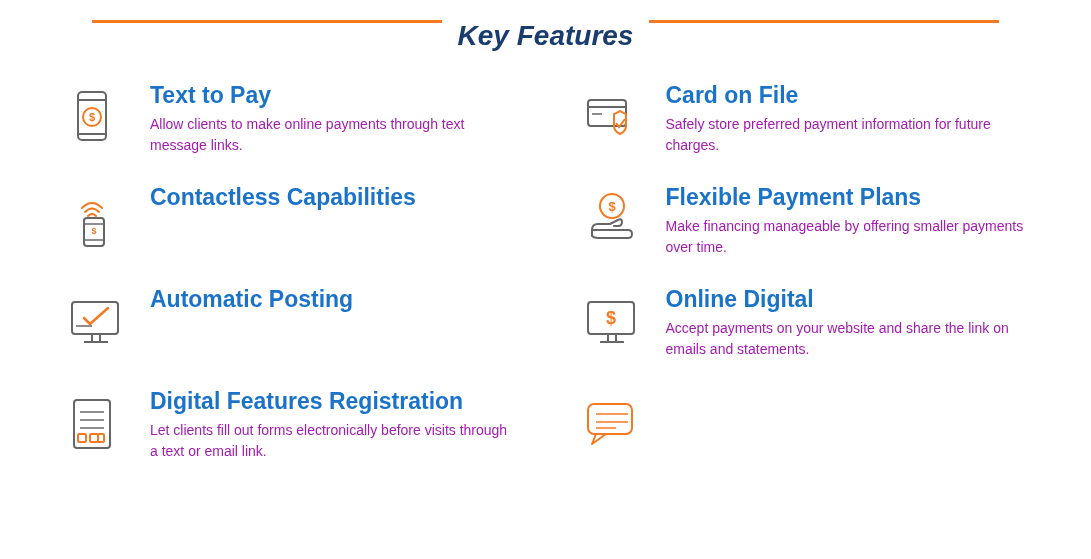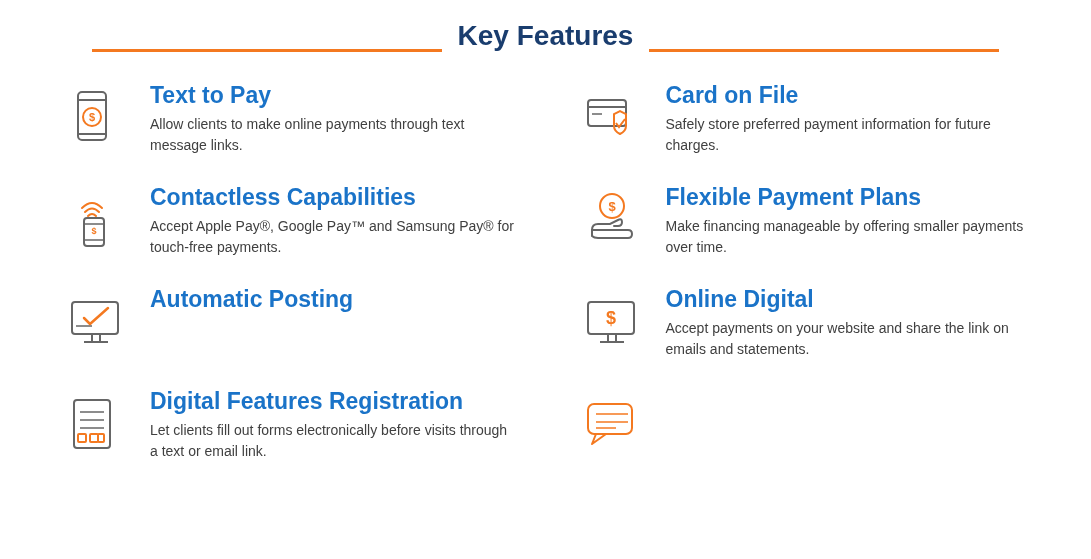--- a/index.html
+++ b/index.html
@@ -7,24 +7,25 @@
       font-family: Arial, sans-serif;
       background: #fff;
       width: 1091px;
       min-height: 559px;
       padding: 20px 40px 30px;
     }
 
     
     .header {
       display: flex;
-      align-items: flex-end;
+      align-items: flex-start;
       justify-content: center;
       margin-bottom: 30px;
       gap: 16px;
+      font-style: italic;
     }
     .header-line {
       flex: 1;
       height: 3px;
       background: #f47920;
       max-width: 350px;
     }
     .header-title {
       font-size: 28px;
       font-weight: bold;
@@ -64,21 +65,21 @@
 
     .feature-title {
       font-size: 23px;
       font-weight: bold;
       color: #1a73c8;
       margin-bottom: 5px;
     }
 
     .feature-desc {
       font-size: 14px;
-      color: #404040;
+      color: #a21caf;
       line-height: 1.5;
     }
   </style>
 </head>
 <body>
 
 <div class="header">
   <div class="header-line"></div>
   <h1 class="header-title">Key Features</h1>
   <div class="header-line"></div>
@@ -132,21 +133,20 @@
 
         <rect x="22" y="32" width="20" height="28" rx="3" stroke="#666" stroke-width="2" fill="none"></rect>
         <line x1="22" y1="38" x2="42" y2="38" stroke="#666" stroke-width="1.5"></line>
         <line x1="22" y1="54" x2="42" y2="54" stroke="#666" stroke-width="1.5"></line>
 
         <text x="32" y="48" text-anchor="middle" font-size="9" fill="#f47920" font-weight="bold">$</text>
       </svg>
     </div>
     <div class="feature-content">
       <div class="feature-title">Contactless Capabilities</div>
-      <div class="feature-desc">Accept Apple Pay®, Google Pay™ and Samsung Pay® for touch-free payments.</div>
     </div>
   </div>
 
   <div class="feature-item">
     <div class="feature-icon">
       <svg viewBox="0 0 68 68" fill="none" xmlns="http://www.w3.org/2000/svg">
 
         <circle cx="34" cy="20" r="12" stroke="#f47920" stroke-width="2" fill="none"></circle>
         <text x="34" y="25" text-anchor="middle" font-size="13" fill="#f47920" font-weight="bold">$</text>
 

